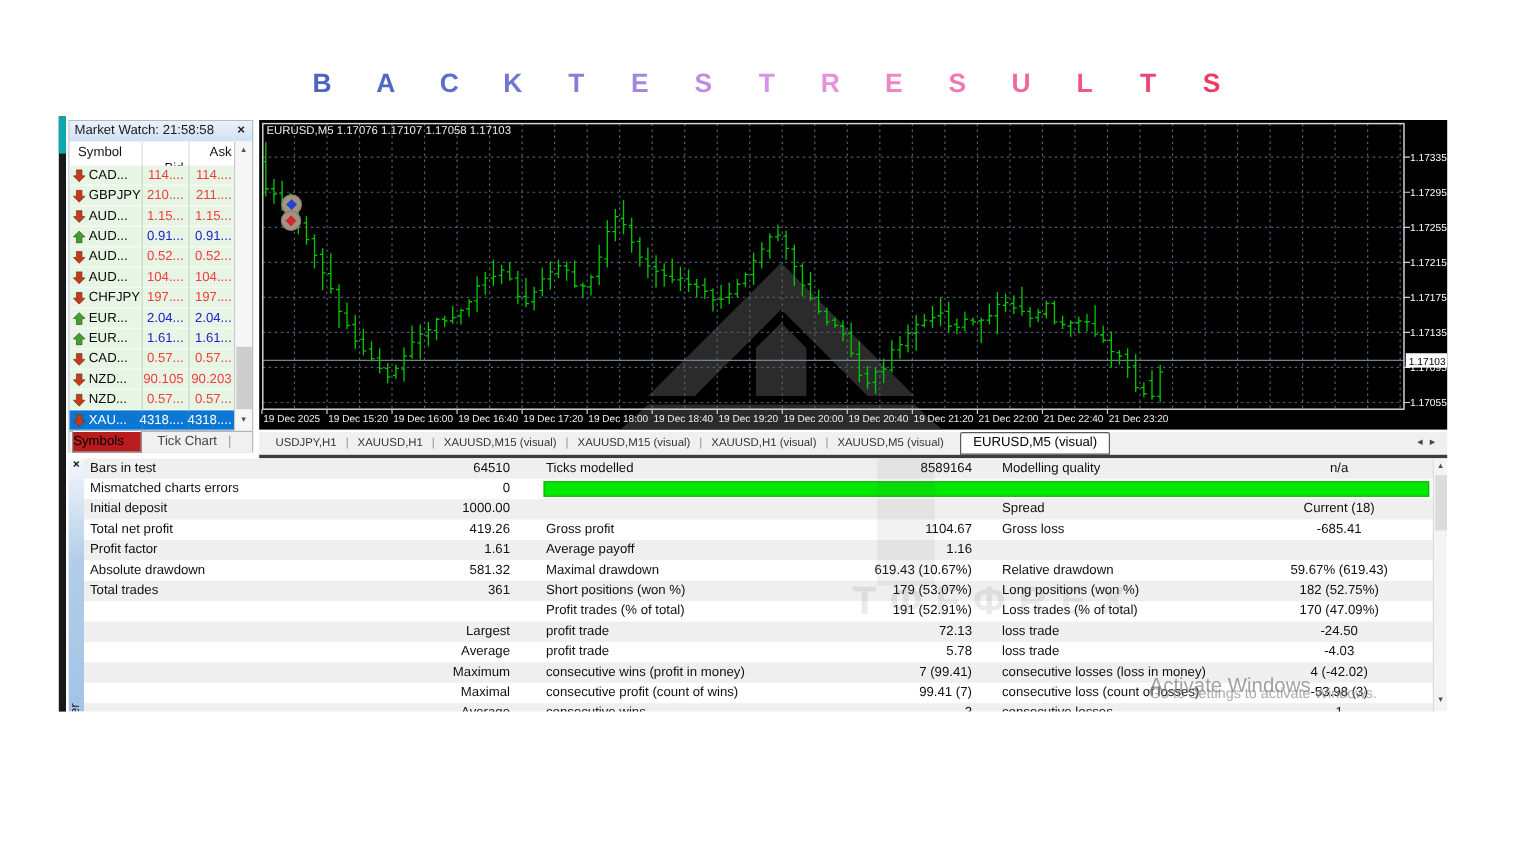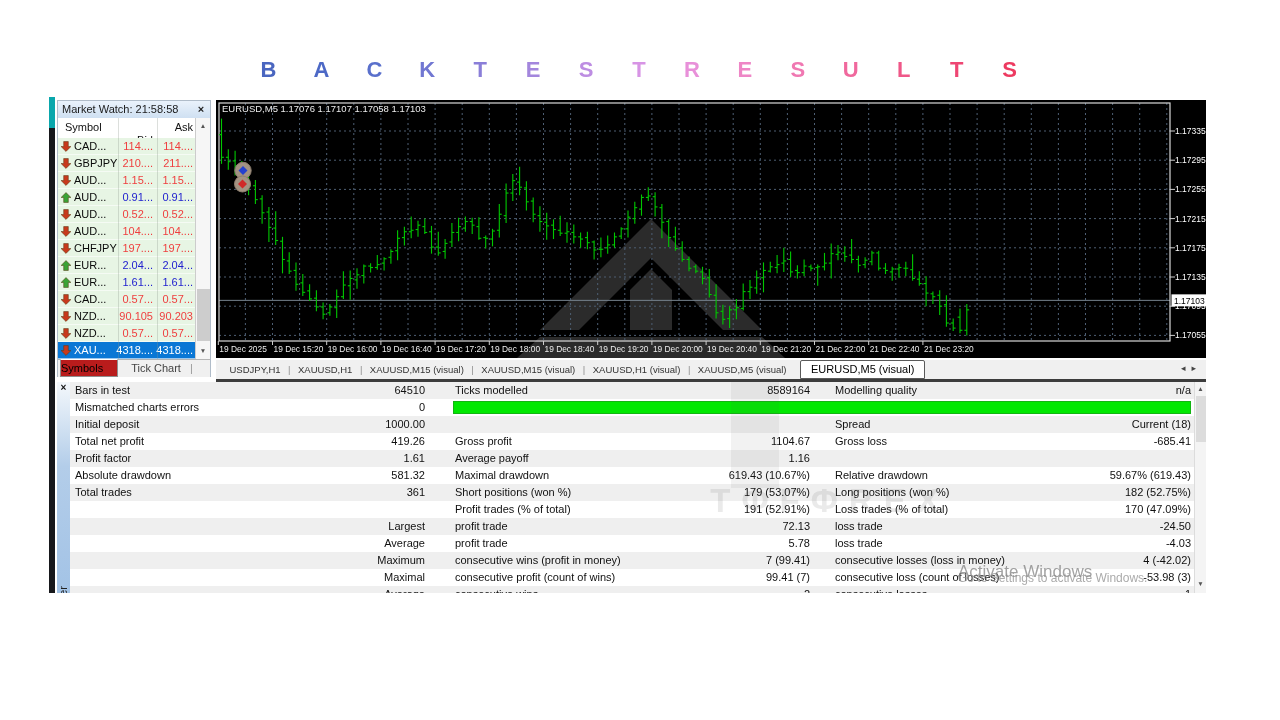--- a/index.html
+++ b/index.html
@@ -76,21 +76,21 @@
         transform:rotate(-90deg) translateX(-23px); color:#222; font-size:11px; white-space:nowrap; }
   .t-rows { position:absolute; left:13px; top:0; width:1124px; }
   .t-row { position:relative; width:1124px; height:17px; background:#fff; color:#101010; }
   .t-row.g { background:#efefef; }
   .t-row span { position:absolute; top:2px; white-space:nowrap; }
   .t-c1 { left:5px; }
   .t-v1 { left:205px; width:150px; text-align:right; }
   .t-c2 { left:385px; }
   .t-v2 { left:590px; width:150px; text-align:right; }
   .t-c3 { left:765px; }
-  .t-v3 { left:971px; width:150px; text-align:right; }
+  .t-v3 { left:971px; width:150px; text-align:center; }
   .t-bar { position:absolute; left:383px; top:2px; width:738px; height:13px; background:#00e800;
         border:1px solid #12b412; }
   .t-scroll { position:absolute; left:1137px; top:0; width:12px; height:211px; background:#f4f4f4;
         border-left:1px solid #dcdcdc; }
   .t-scroll .thumb { position:absolute; left:1px; top:14px; width:10px; height:46px; background:#dcdcdc; }
   .t-wm-bar { position:absolute; left:674px; top:0; width:48px; height:106px; background:rgba(90,90,90,.08); }
   .t-wm-text { position:absolute; left:553px; top:100px; width:440px; text-align:center;
         font-size:33px; font-weight:bold; letter-spacing:11px; color:rgba(80,80,80,.12); }
   .t-activate { position:absolute; left:901px; top:180px; color:#808080; opacity:.72; font-size:17px; white-space:nowrap; }
   .t-activate2 { position:absolute; left:901px; top:189px; color:#8a8a8a; opacity:.72; font-size:12px; white-space:nowrap; }

